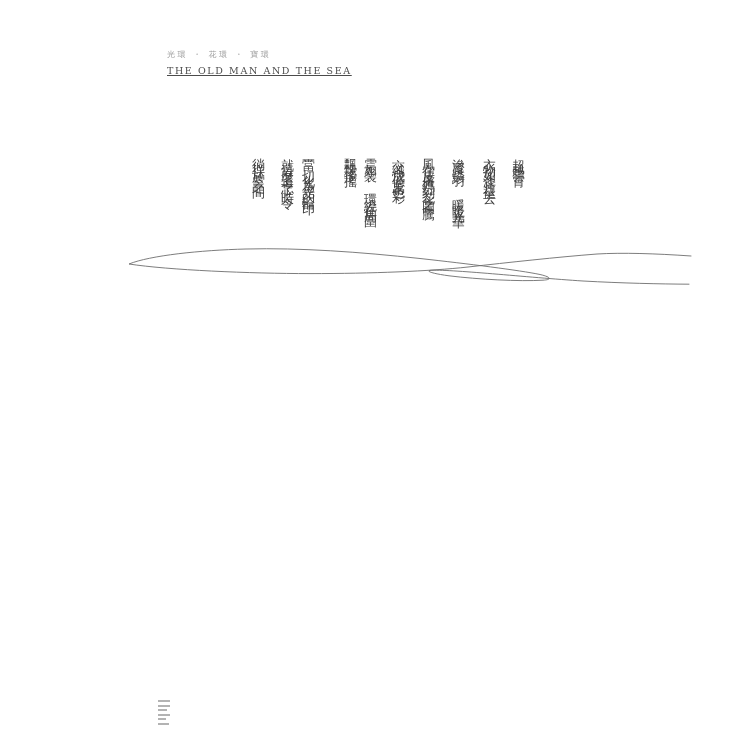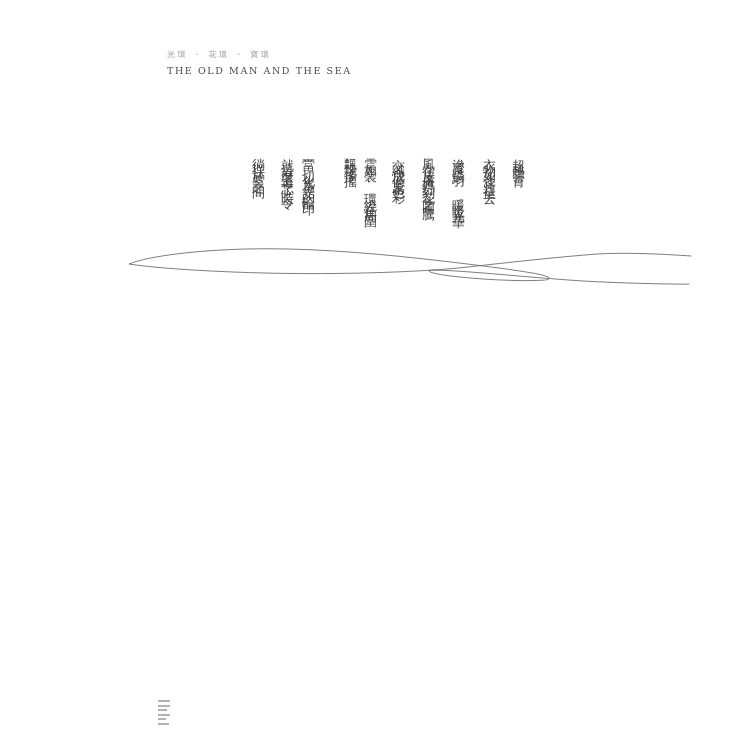--- a/index.html
+++ b/index.html
@@ -28,20 +28,21 @@
     line-height: 10px;
     white-space: nowrap;
   }
   .book-title-en {
     margin-top: 5px;
     font-size: 9.5px;
     letter-spacing: 1.6px;
     color: #4b4b4b;
     line-height: 12px;
     white-space: nowrap;
+    text-decoration: underline;
   }
   
   .poem-layer {
     position: absolute;
     left: 0;
     top: 0;
     width: 750px;
     height: 750px;
   }
   .poem-col {

